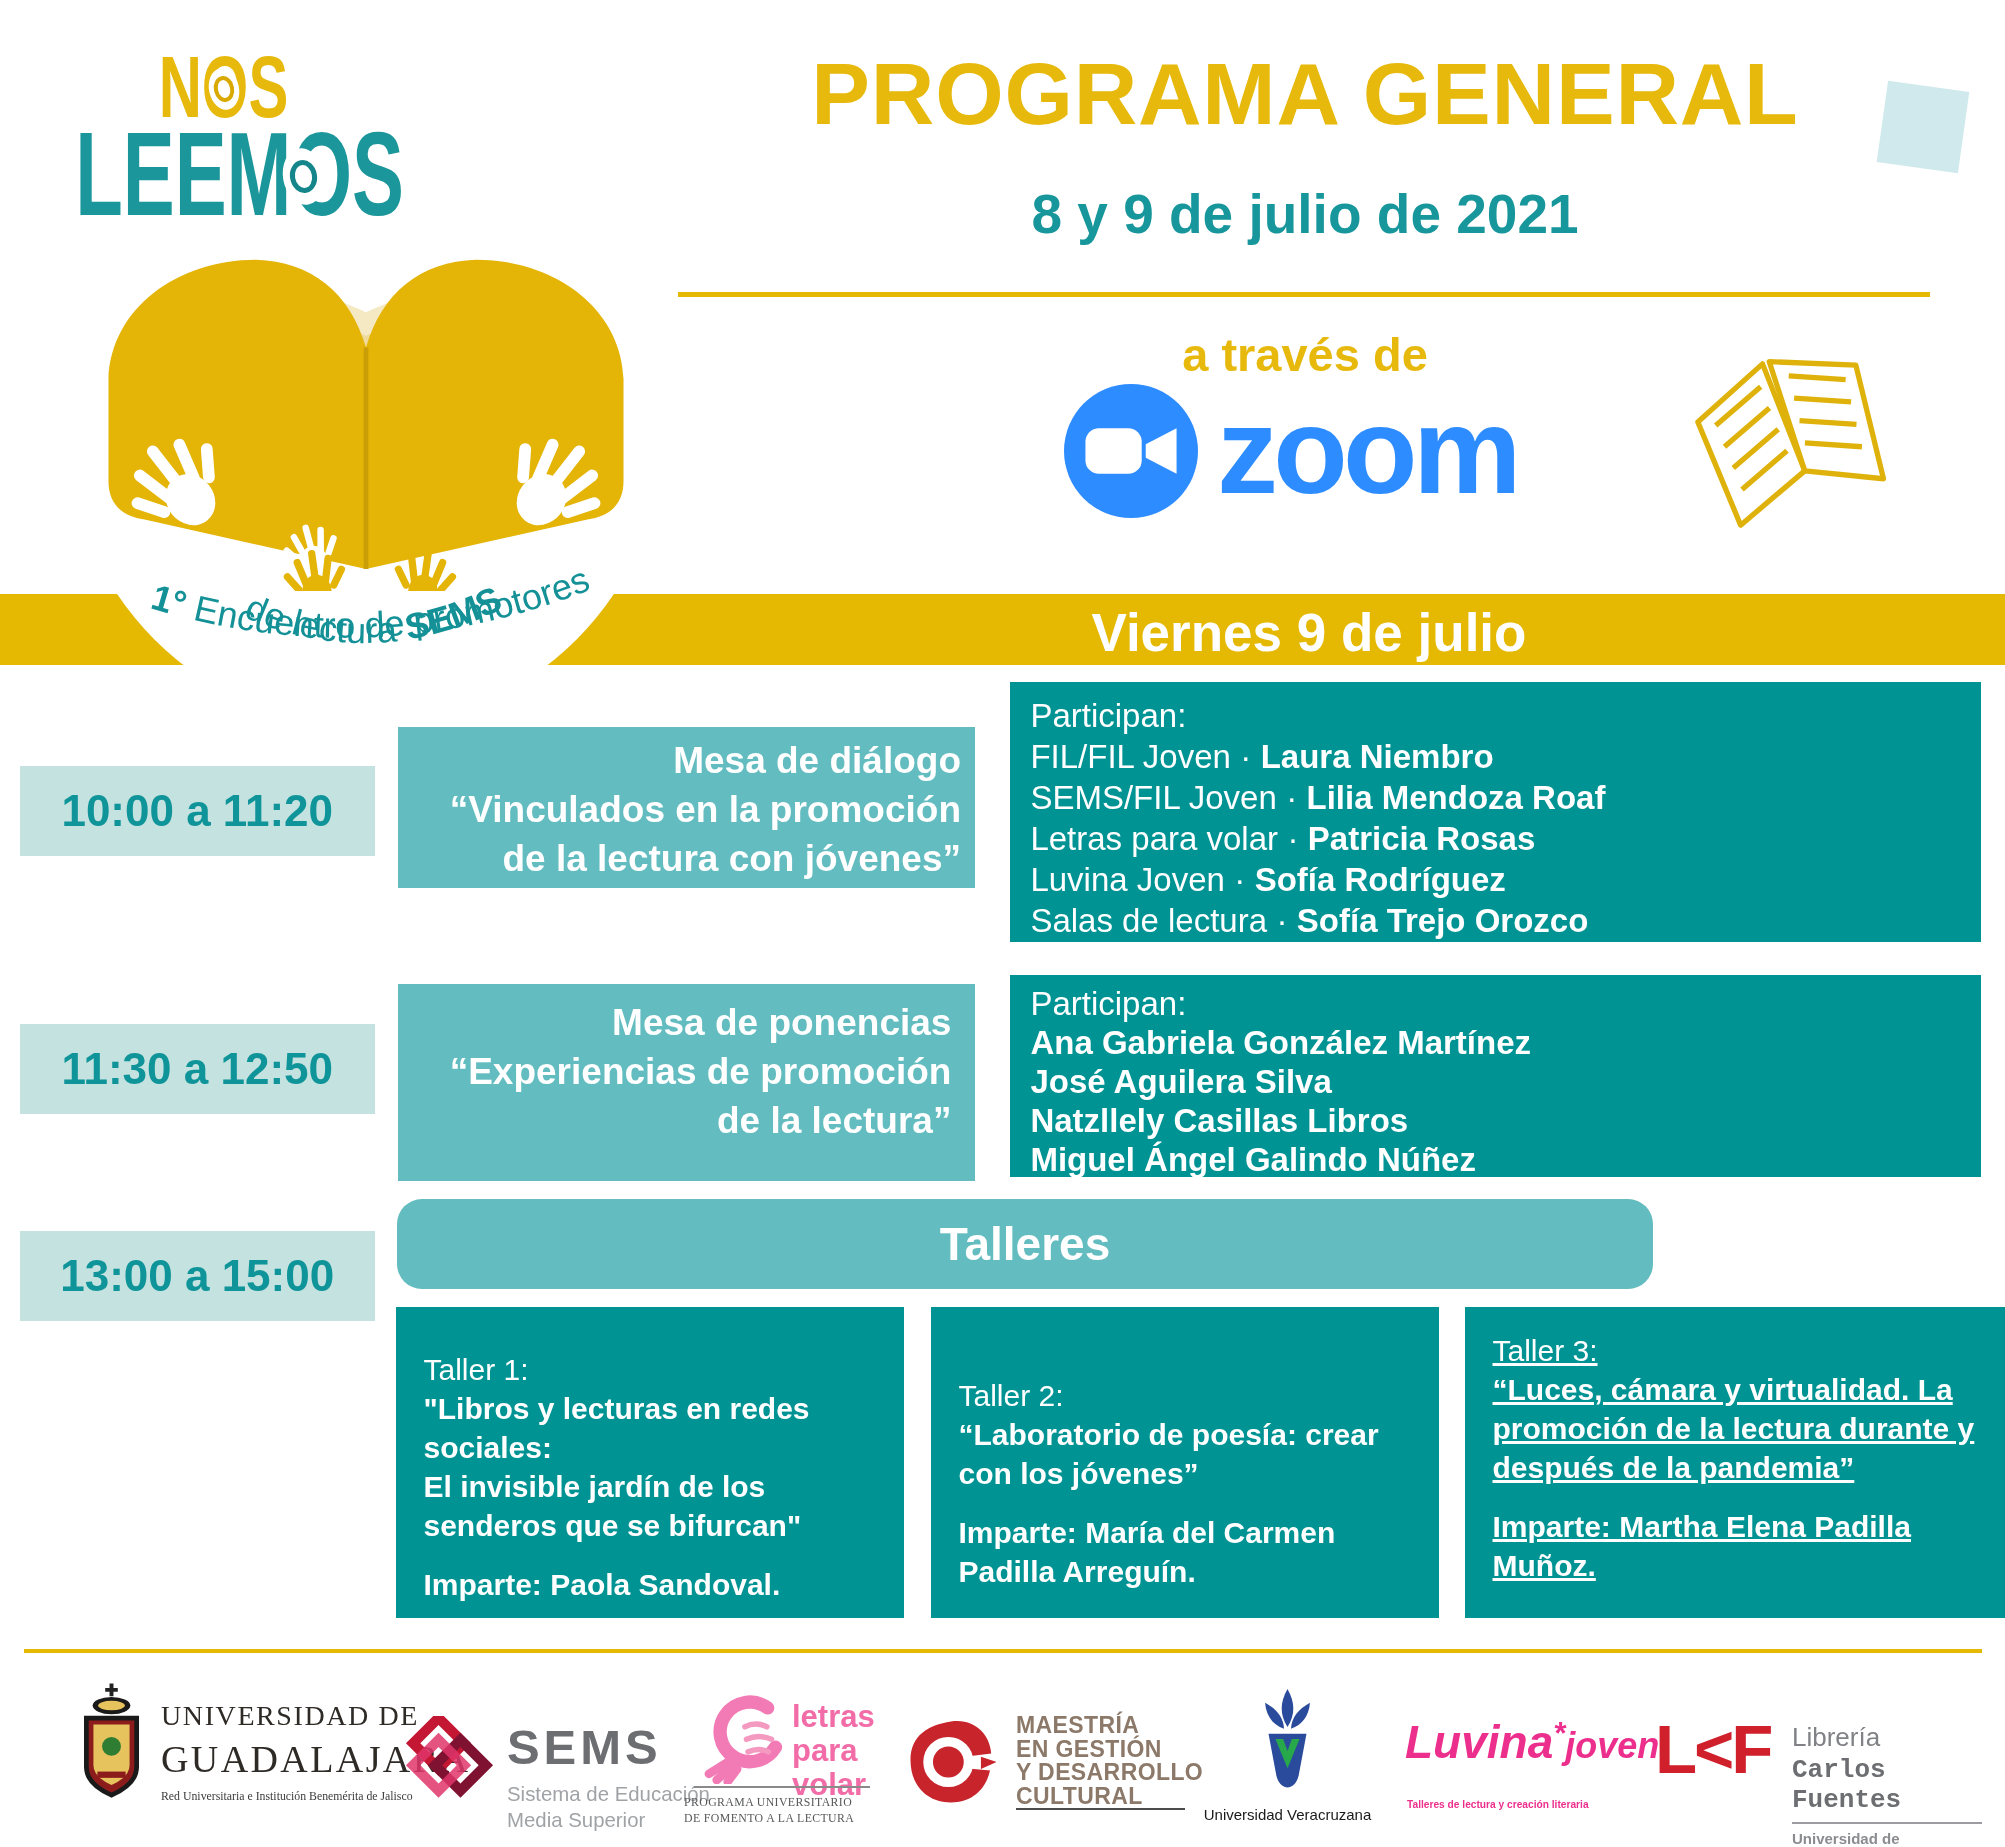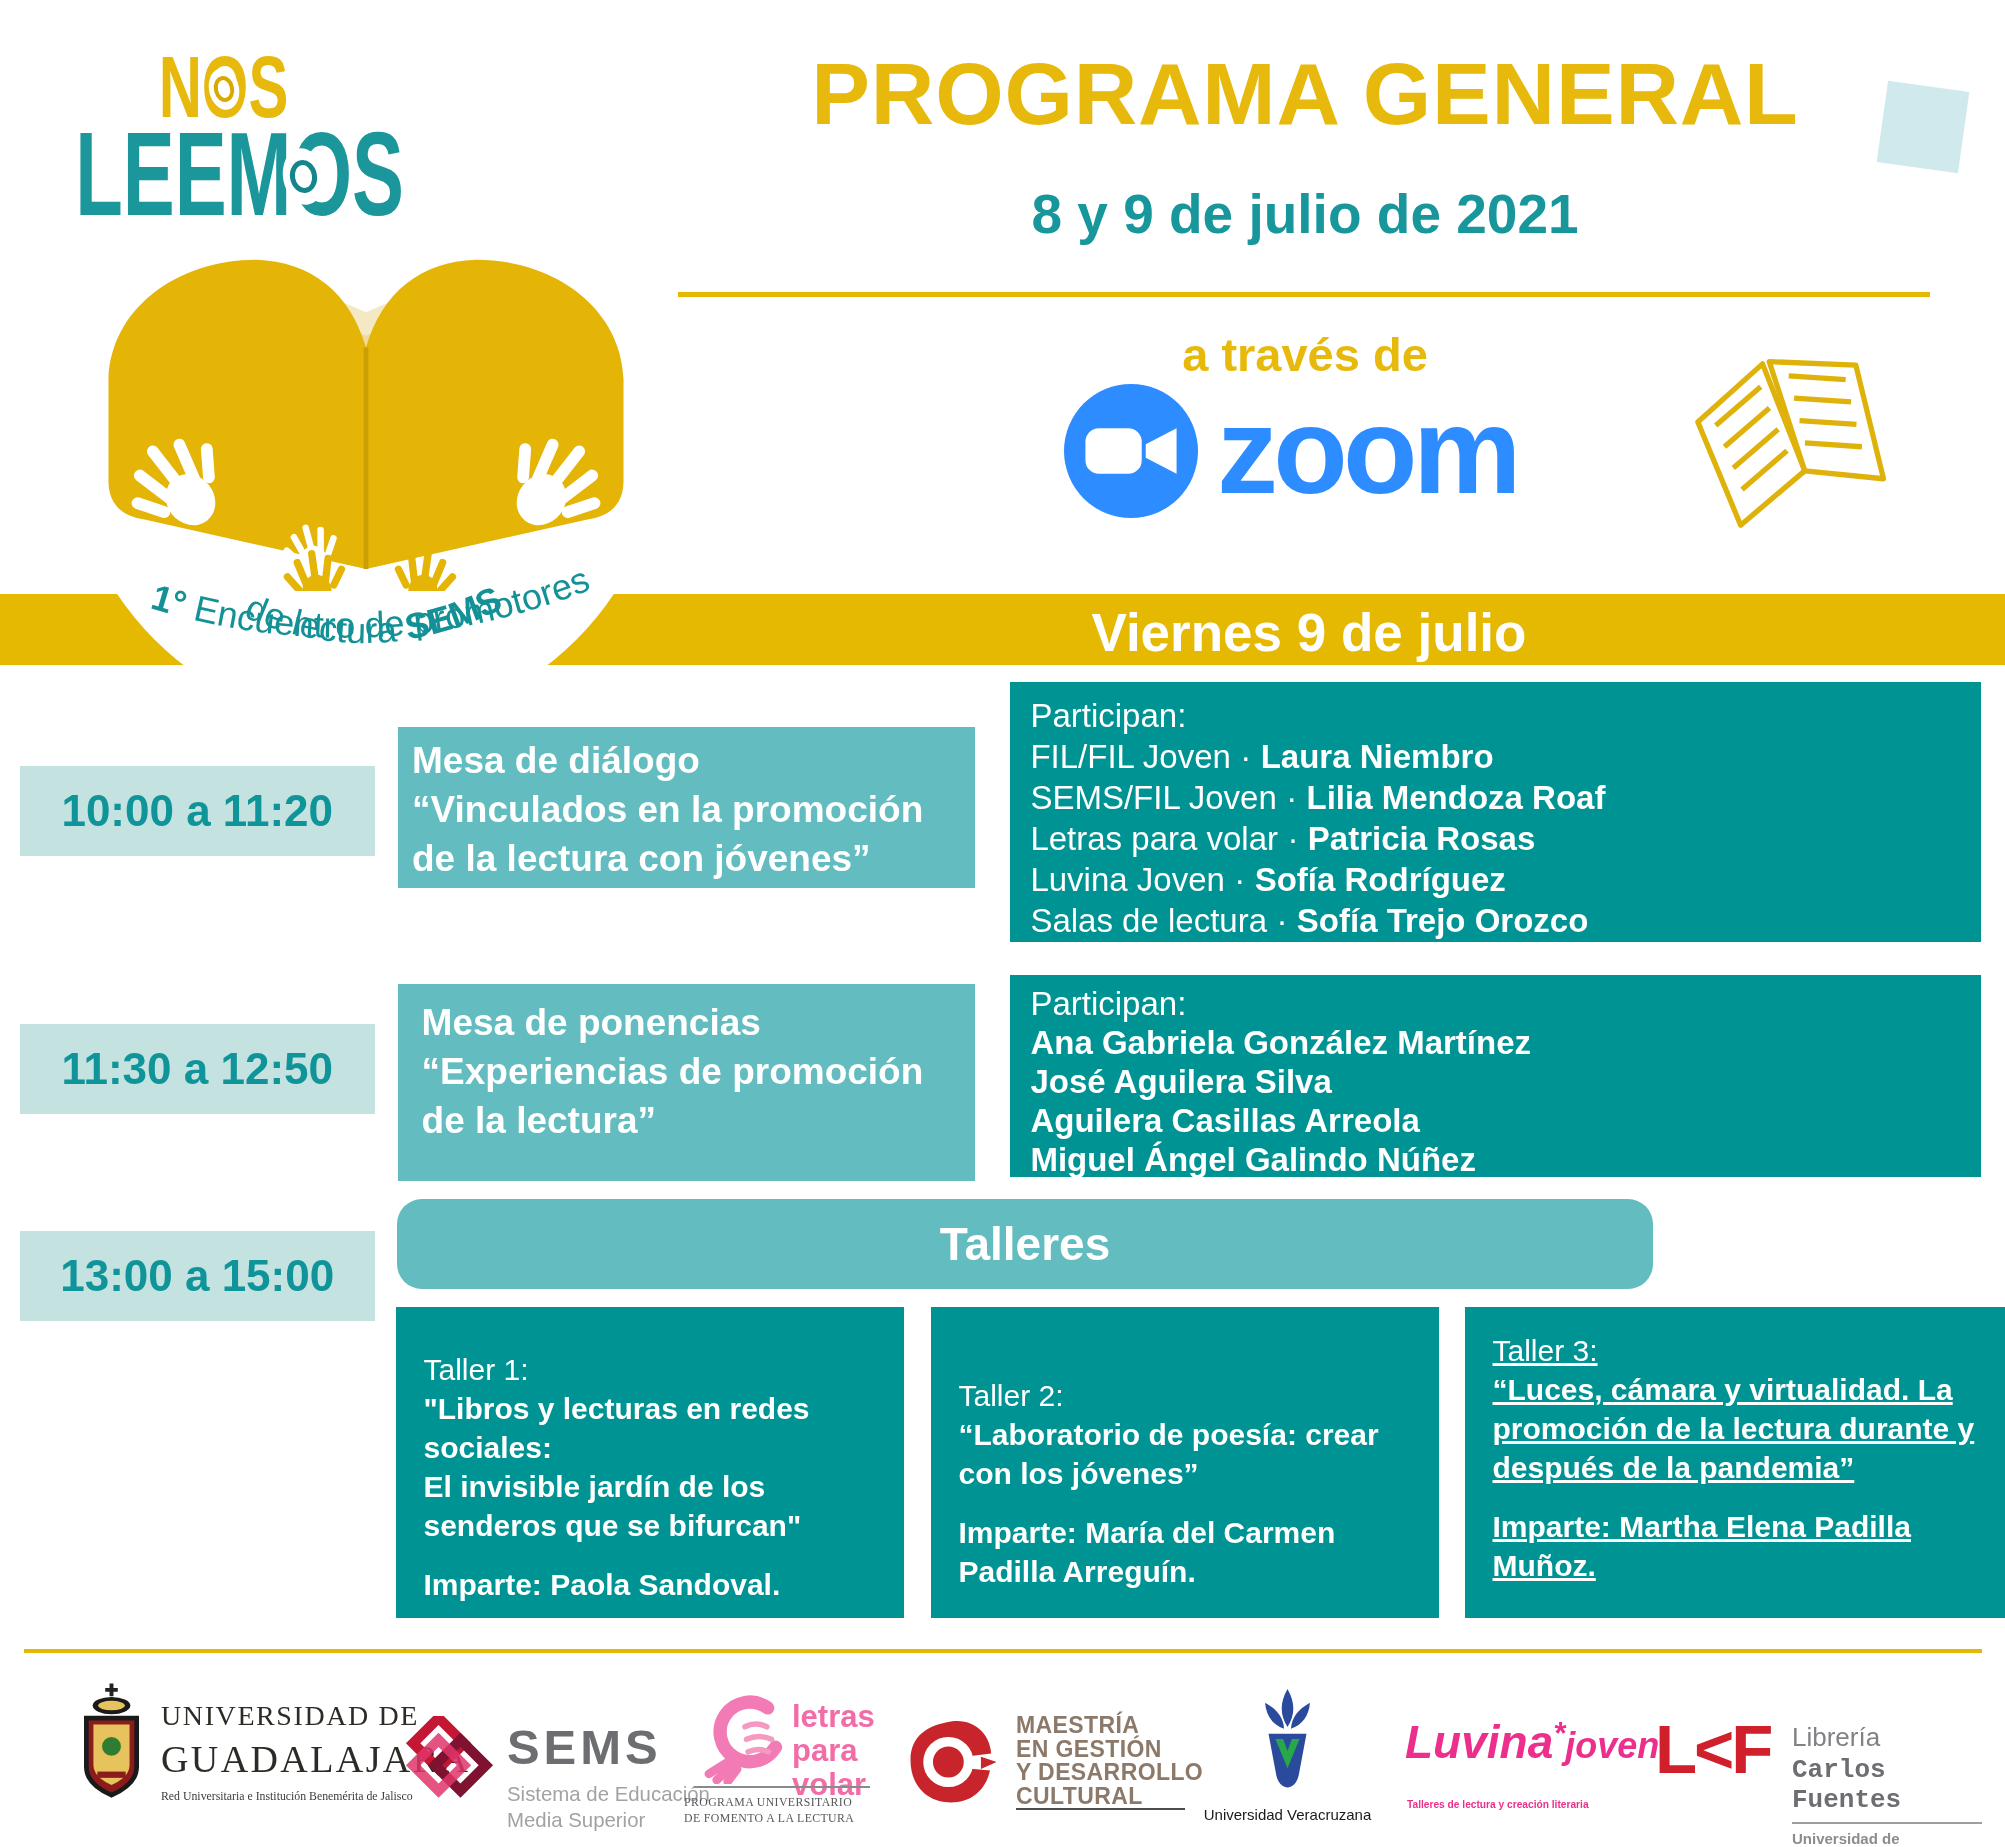--- a/index.html
+++ b/index.html
@@ -38,21 +38,21 @@
   .eye{position:absolute;background:#fff;border-radius:50%;z-index:4;
        display:flex;align-items:center;justify-content:center;}
   .eye-nos{left:209px;top:68px;width:30px;height:42px;transform:rotate(-12deg);}
   .eye-nos .pupil{width:12.6px;height:17.3px;border:4.7px solid #D9A900;border-radius:50%;}
   .eye-leemos{left:283px;top:148px;width:41px;height:57px;transform:rotate(-10deg);}
   .eye-leemos .pupil{width:17.3px;height:23.6px;border:5.5px solid #14868B;border-radius:50%;}
   
   .timebox{left:19.7px;width:355px;height:90px;background:#C4E2DF;color:#0F9499;
            font-size:44px;font-weight:800;text-align:center;line-height:90px;}
   .t1{top:766px;} .t2{top:1024px;} .t3{top:1199px;margin-top:32px;}
-  .sessbox{left:398px;width:577px;background:#63BCBF;color:#fff;text-align:left;
+  .sessbox{left:398px;width:577px;background:#63BCBF;color:#fff;text-align:right;
            font-size:37px;font-weight:700;line-height:49px;box-sizing:border-box;}
   .s1{top:727px;height:161px;padding:9.4px 14px 0;}
   .s2{top:984px;height:197px;padding:14px 23.6px 0;}
   .partbox{left:1010px;width:971px;background:#009394;color:#fff;box-sizing:border-box;}
   .p1{top:682px;height:260px;padding:12.6px 15.7px 0 20.4px;font-size:33px;line-height:41px;}
   .p2{top:975px;height:202px;padding:9.4px 15.7px 0 20.4px;font-size:33px;line-height:39px;}
   .p-line .sep{margin:0 9.4px;}
   .bold{font-weight:700;}
   .talleres-bar{left:397px;top:1199px;width:1256px;height:90px;background:#63BCBF;
                 color:#fff;font-size:46px;font-weight:800;text-align:center;line-height:90px;border-radius:25px;}
@@ -249,21 +249,21 @@
 
   <div class="abs timebox t2">11:30 a 12:50</div>
   <div class="abs sessbox s2">
     <div>Mesa de ponencias</div>
     <div>“Experiencias de promoción de la lectura”</div>
   </div>
   <div class="abs partbox p2">
     <div>Participan:</div>
     <div class="bold">Ana Gabriela González Martínez</div>
     <div class="bold">José Aguilera Silva</div>
-    <div class="bold">Aguilera Casillas Arreola</div>
+    <div class="bold">Natzllely Casillas Libros</div>
     <div class="bold">Miguel Ángel Galindo Núñez</div>
   </div>
 
   <div class="abs timebox t3">13:00 a 15:00</div>
   <div class="abs talleres-bar">Talleres</div>
 
   <div class="abs tbox tb1">
     <div class="t-label">Taller 1:</div>
     <div class="t-quote">"Libros y lecturas en redes sociales:</div>
     <div class="t-quote">El invisible jardín de los senderos que se bifurcan"</div>

